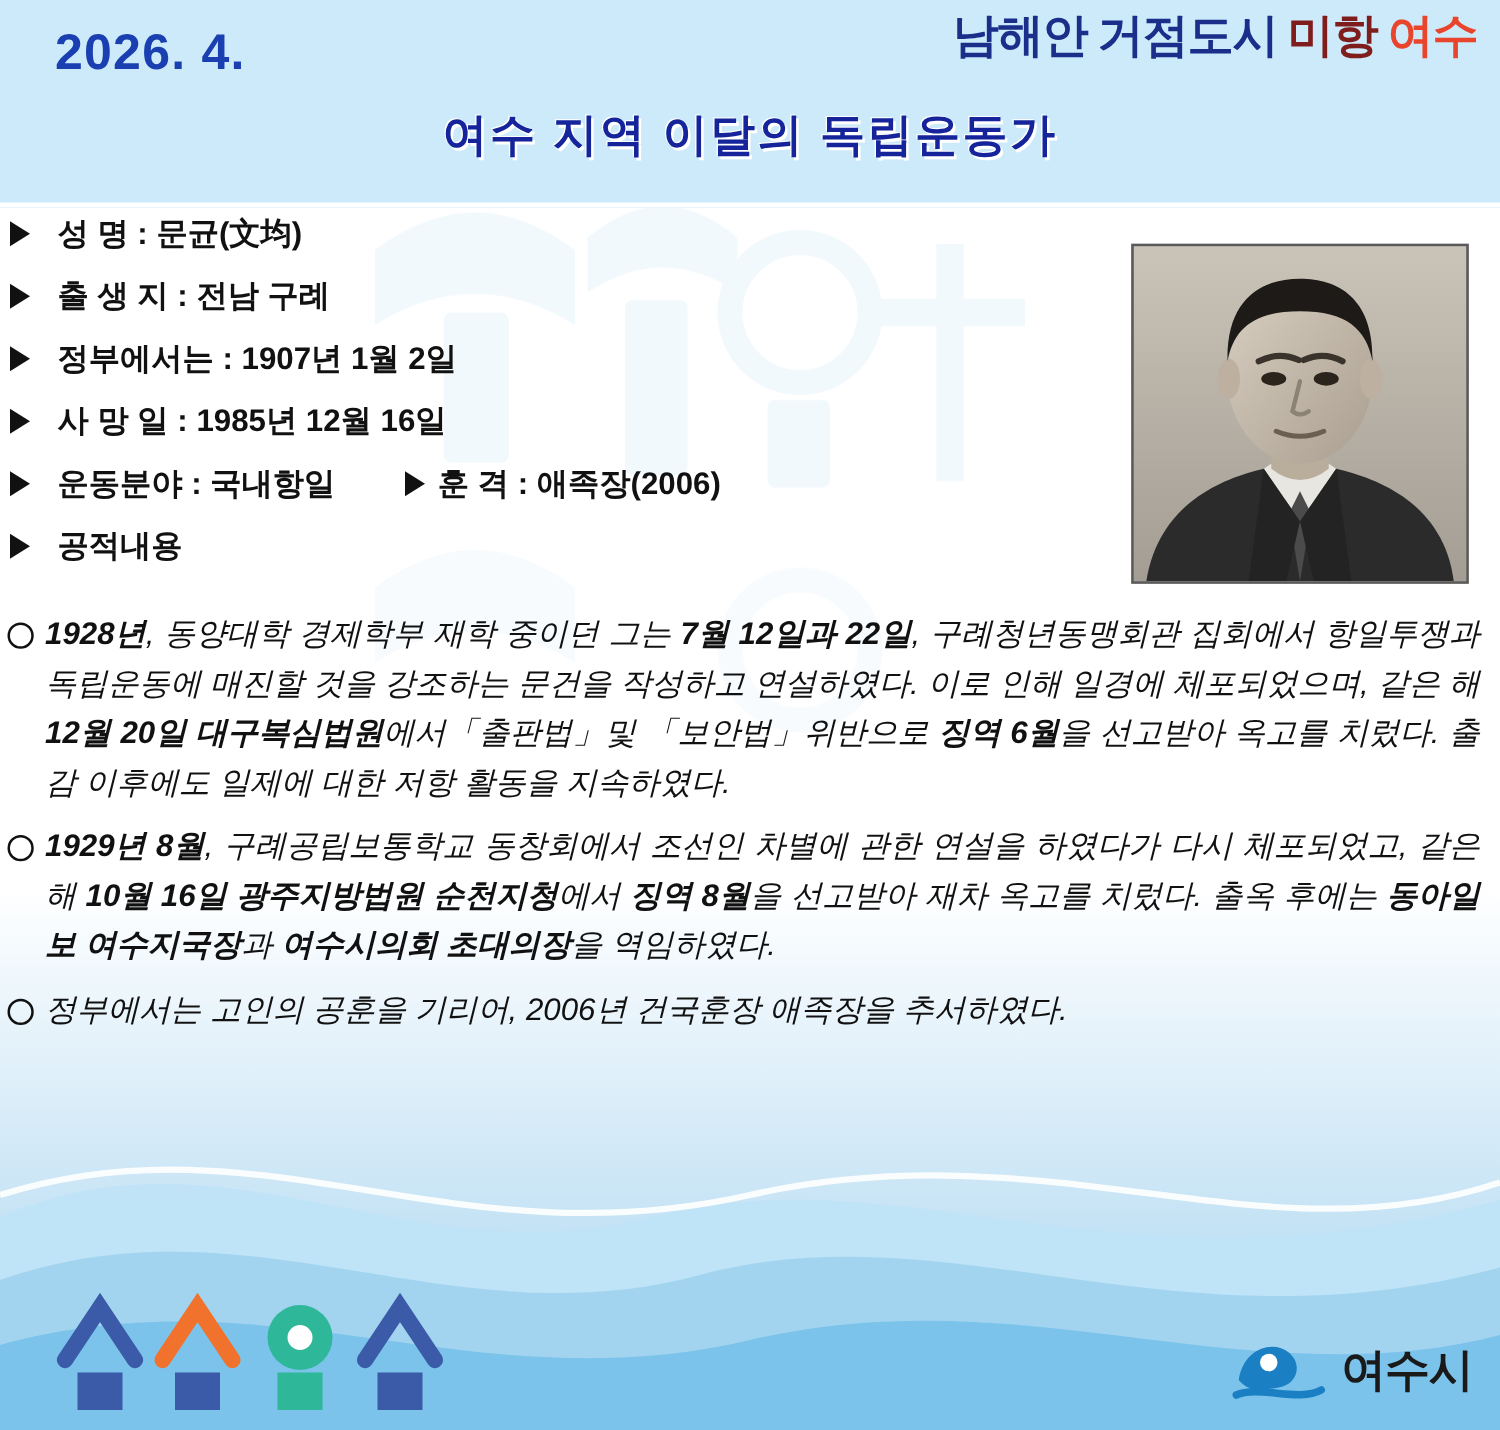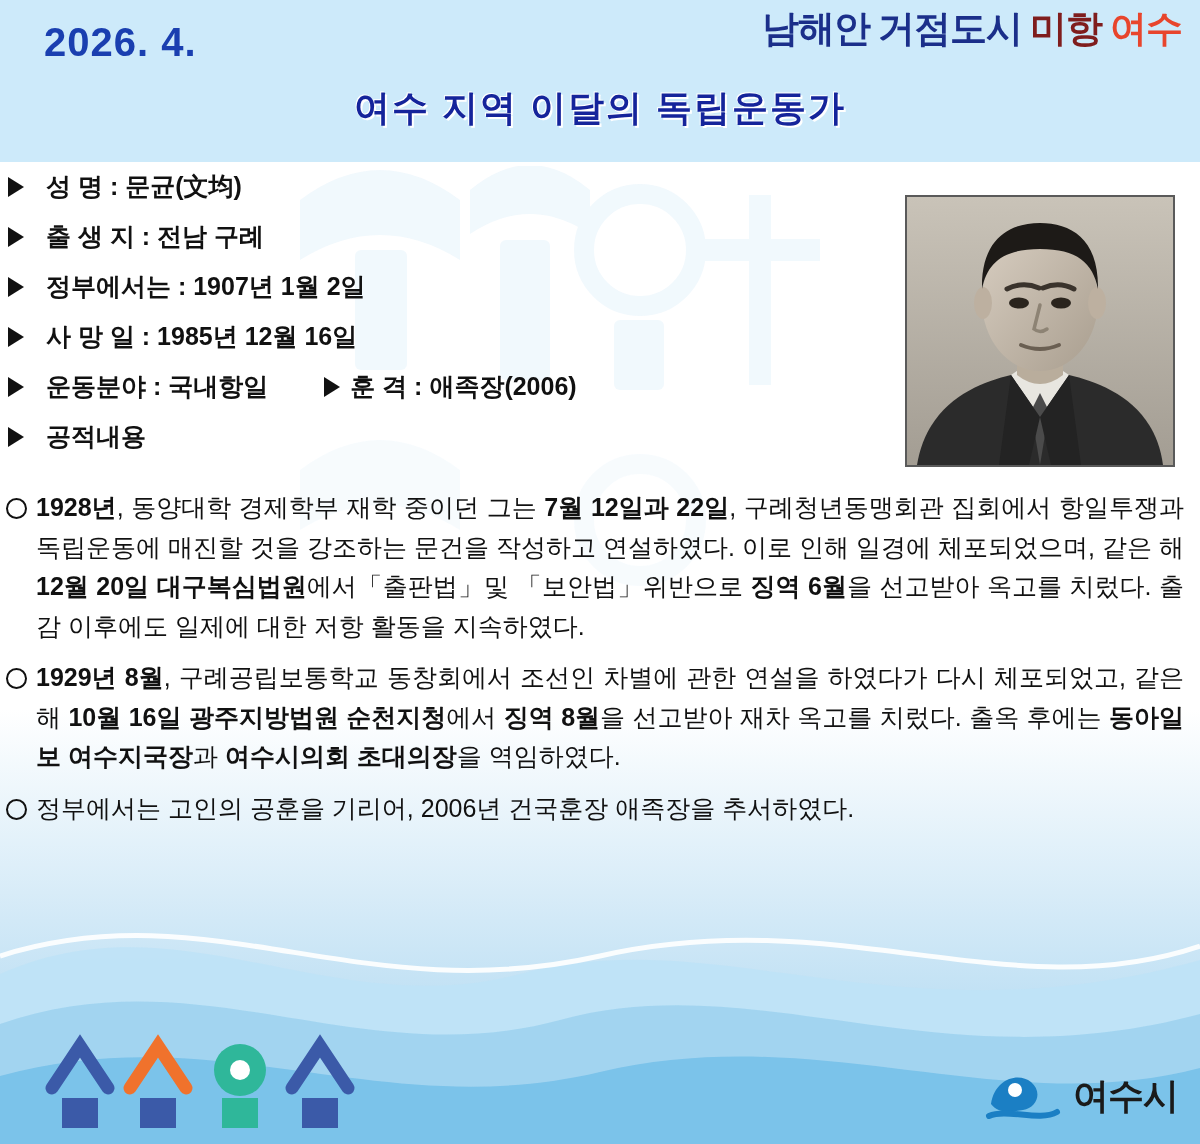--- a/index.html
+++ b/index.html
@@ -135,20 +135,21 @@
   .body-list {
     position: absolute;
     left: 6px; right: 16px;
     top: 318px;
   }
   .body-item {
     display: flex;
     align-items: flex-start;
     gap: 9px;
     margin-bottom: 12px;
+    font-style: italic;
   }
   .circ {
     flex: none;
     width: 21px; height: 21px;
     border: 2.5px solid #111111;
     border-radius: 50%;
     margin-top: 10px;
   }
   .body-text {
     font-size: 25px;

